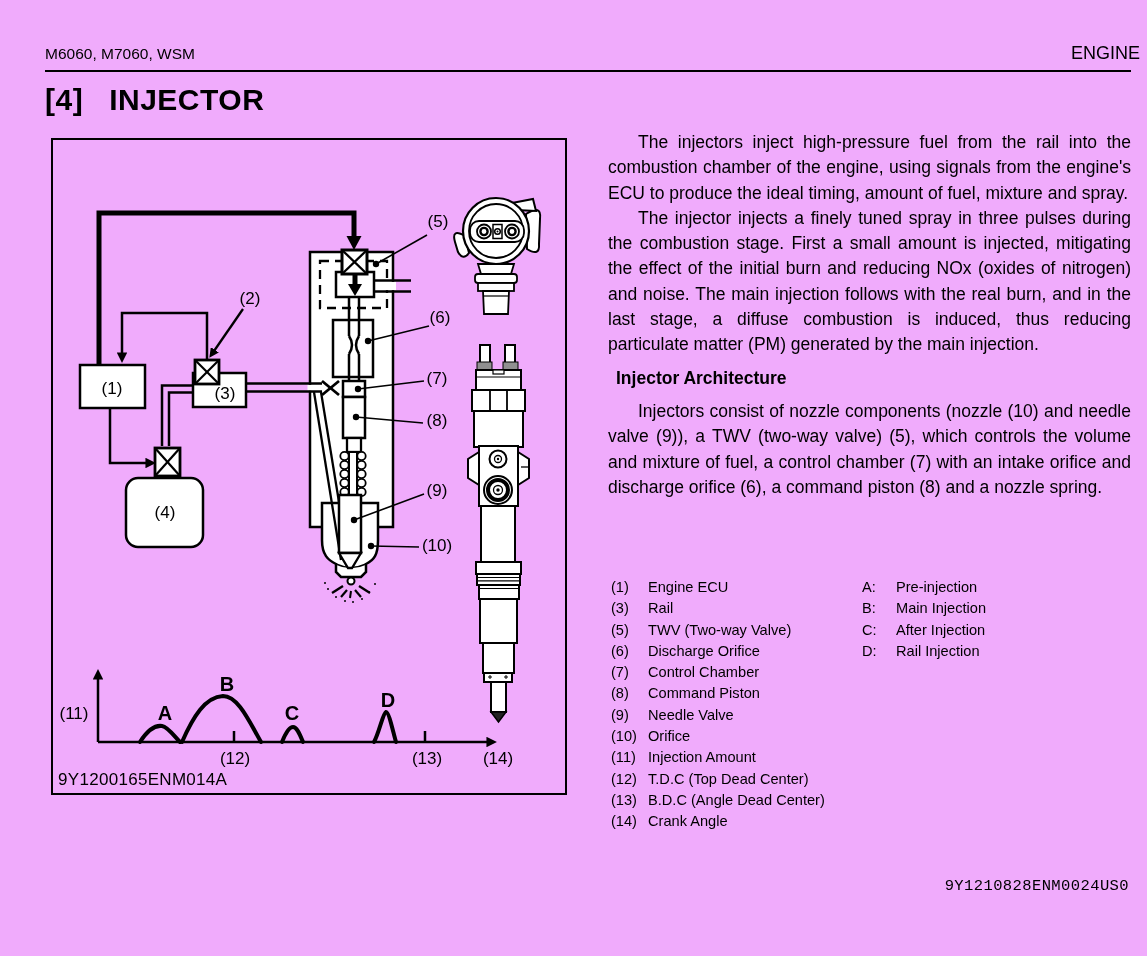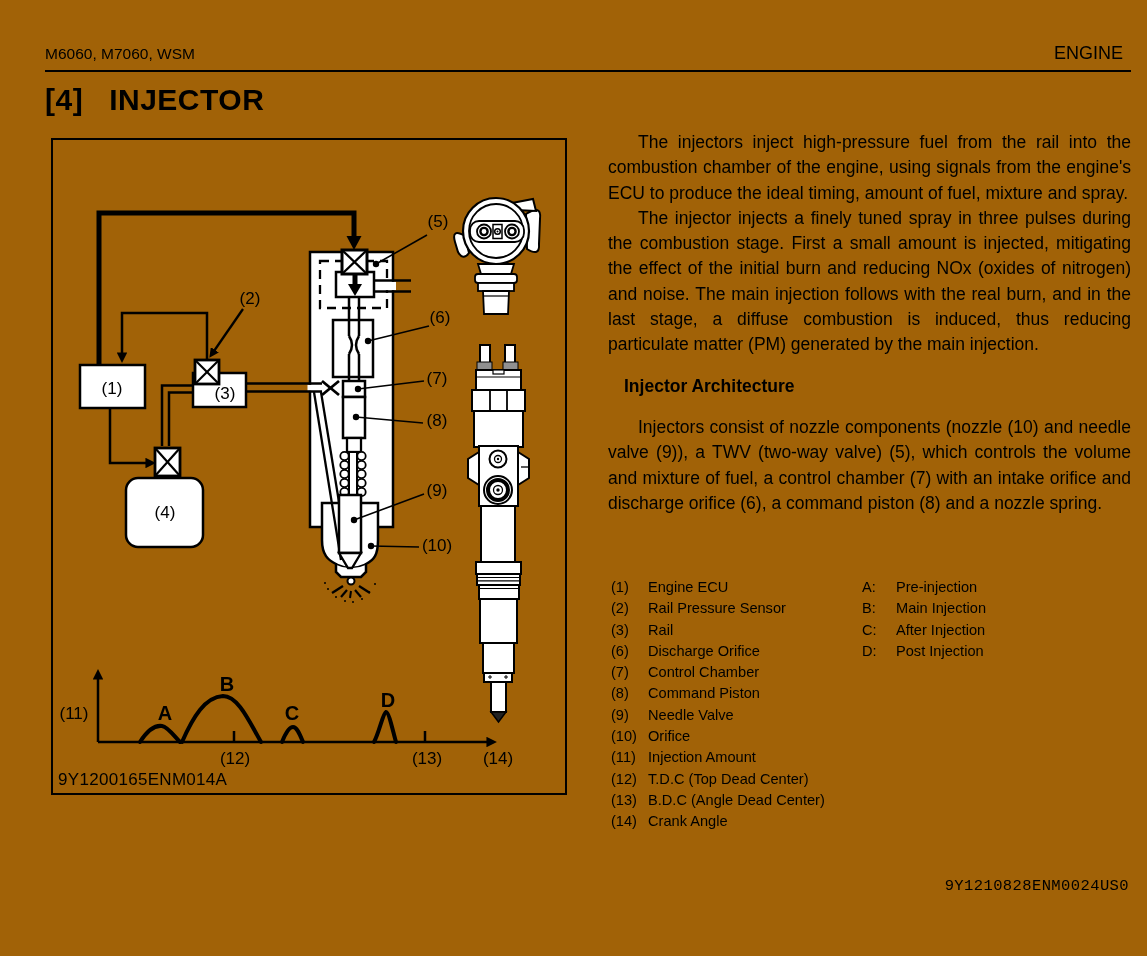--- a/index.html
+++ b/index.html
@@ -1,28 +1,28 @@
 <!DOCTYPE html>
 <html><head>
 <meta charset="utf-8">
 <style>
   html,body{margin:0;padding:0;background:#e8e8e8;}
-  .page{position:relative;width:1147px;height:956px;background:#a16207;
+  .page{position:relative;width:1147px;height:956px;background:#f0abfc;
         font-family:"Liberation Sans",sans-serif;color:#000;overflow:hidden;}
   .hdr-left{position:absolute;left:45px;top:45px;font-size:15.5px;}
-  .hdr-right{position:absolute;right:24px;top:43px;font-size:18px;}
+  .hdr-right{position:absolute;right:7px;top:43px;font-size:18px;}
   .hdr-rule{position:absolute;left:45px;top:70px;width:1086px;height:2px;background:#000;}
   .title{position:absolute;left:45px;top:83px;font-size:30px;font-weight:bold;letter-spacing:.5px;}
   .title .num{margin-right:26px;}
   .figure{position:absolute;left:51px;top:138px;width:512px;height:653px;border:2px solid #000;}
   .figure svg{position:absolute;left:0;top:0;}
   .fig-caption{position:absolute;left:5px;bottom:3px;font-size:17px;letter-spacing:.3px;}
   .col{position:absolute;left:608px;top:130px;width:523px;font-size:17.5px;line-height:25.3px;text-align:justify;}
   .col p{margin:0;text-indent:30px;}
-  .col h3{margin:16px;font-size:17.5px;line-height:25.3px;font-weight:bold;text-align:left;}
+  .col h3{margin:8px;font-size:17.5px;line-height:25.3px;font-weight:bold;text-align:left;}
   .legend{position:absolute;left:611px;top:577px;font-size:14.6px;line-height:21.3px;}
   .lrow{white-space:nowrap;}
   .lnum{display:inline-block;width:37px;}
   .legend-letters{position:absolute;left:862px;top:577px;font-size:14.6px;line-height:21.3px;font-weight:normal;}
   .lkey{display:inline-block;width:34px;}
   .footer-code{position:absolute;right:18px;top:877px;
         font-family:"Liberation Mono","DejaVu Sans Mono",monospace;font-size:15.5px;letter-spacing:.4px;}
   svg text{font-family:"Liberation Sans",sans-serif;fill:#000;}
   svg .callout{font-size:17px;}
   svg .peak-label{font-size:20px;font-weight:bold;}
@@ -268,35 +268,35 @@
 
   <div class="col">
     <p>The injectors inject high-pressure fuel from the rail into the combustion chamber of the engine, using signals from the engine's ECU to produce the ideal timing, amount of fuel, mixture and spray.</p>
     <p>The injector injects a finely tuned spray in three pulses during the combustion stage. First a small amount is injected, mitigating the effect of the initial burn and reducing NOx (oxides of nitrogen) and noise. The main injection follows with the real burn, and in the last stage, a diffuse combustion is induced, thus reducing particulate matter (PM) generated by the main injection.</p>
     <h3>Injector Architecture</h3>
     <p>Injectors consist of nozzle components (nozzle (10) and needle valve (9)), a TWV (two-way valve) (5), which controls the volume and mixture of fuel, a control chamber (7) with an intake orifice and discharge orifice (6), a command piston (8) and a nozzle spring.</p>
   </div>
 
   <div class="legend">
     <div class="lrow"><span class="lnum">(1)</span><span>Engine ECU</span></div>
-    <div class="lrow"><span class="lnum">(2)</span><span>Rail Pressure Sensor</span></div>
     <div class="lrow"><span class="lnum">(3)</span><span>Rail</span></div>
+    <div class="lrow"><span class="lnum">(5)</span><span>TWV (Two-way Valve)</span></div>
     <div class="lrow"><span class="lnum">(6)</span><span>Discharge Orifice</span></div>
     <div class="lrow"><span class="lnum">(7)</span><span>Control Chamber</span></div>
     <div class="lrow"><span class="lnum">(8)</span><span>Command Piston</span></div>
     <div class="lrow"><span class="lnum">(9)</span><span>Needle Valve</span></div>
     <div class="lrow"><span class="lnum">(10)</span><span>Orifice</span></div>
     <div class="lrow"><span class="lnum">(11)</span><span>Injection Amount</span></div>
     <div class="lrow"><span class="lnum">(12)</span><span>T.D.C (Top Dead Center)</span></div>
     <div class="lrow"><span class="lnum">(13)</span><span>B.D.C (Angle Dead Center)</span></div>
     <div class="lrow"><span class="lnum">(14)</span><span>Crank Angle</span></div>
   </div>
 
   <div class="legend-letters">
     <div class="lrow"><span class="lkey">A:</span><span>Pre-injection</span></div>
     <div class="lrow"><span class="lkey">B:</span><span>Main Injection</span></div>
     <div class="lrow"><span class="lkey">C:</span><span>After Injection</span></div>
-    <div class="lrow"><span class="lkey">D:</span><span>Post Injection</span></div>
+    <div class="lrow"><span class="lkey">D:</span><span>Rail Injection</span></div>
   </div>
 
   <div class="footer-code">9Y1210828ENM0024US0</div>
 
 </div>
 
 </body></html>

